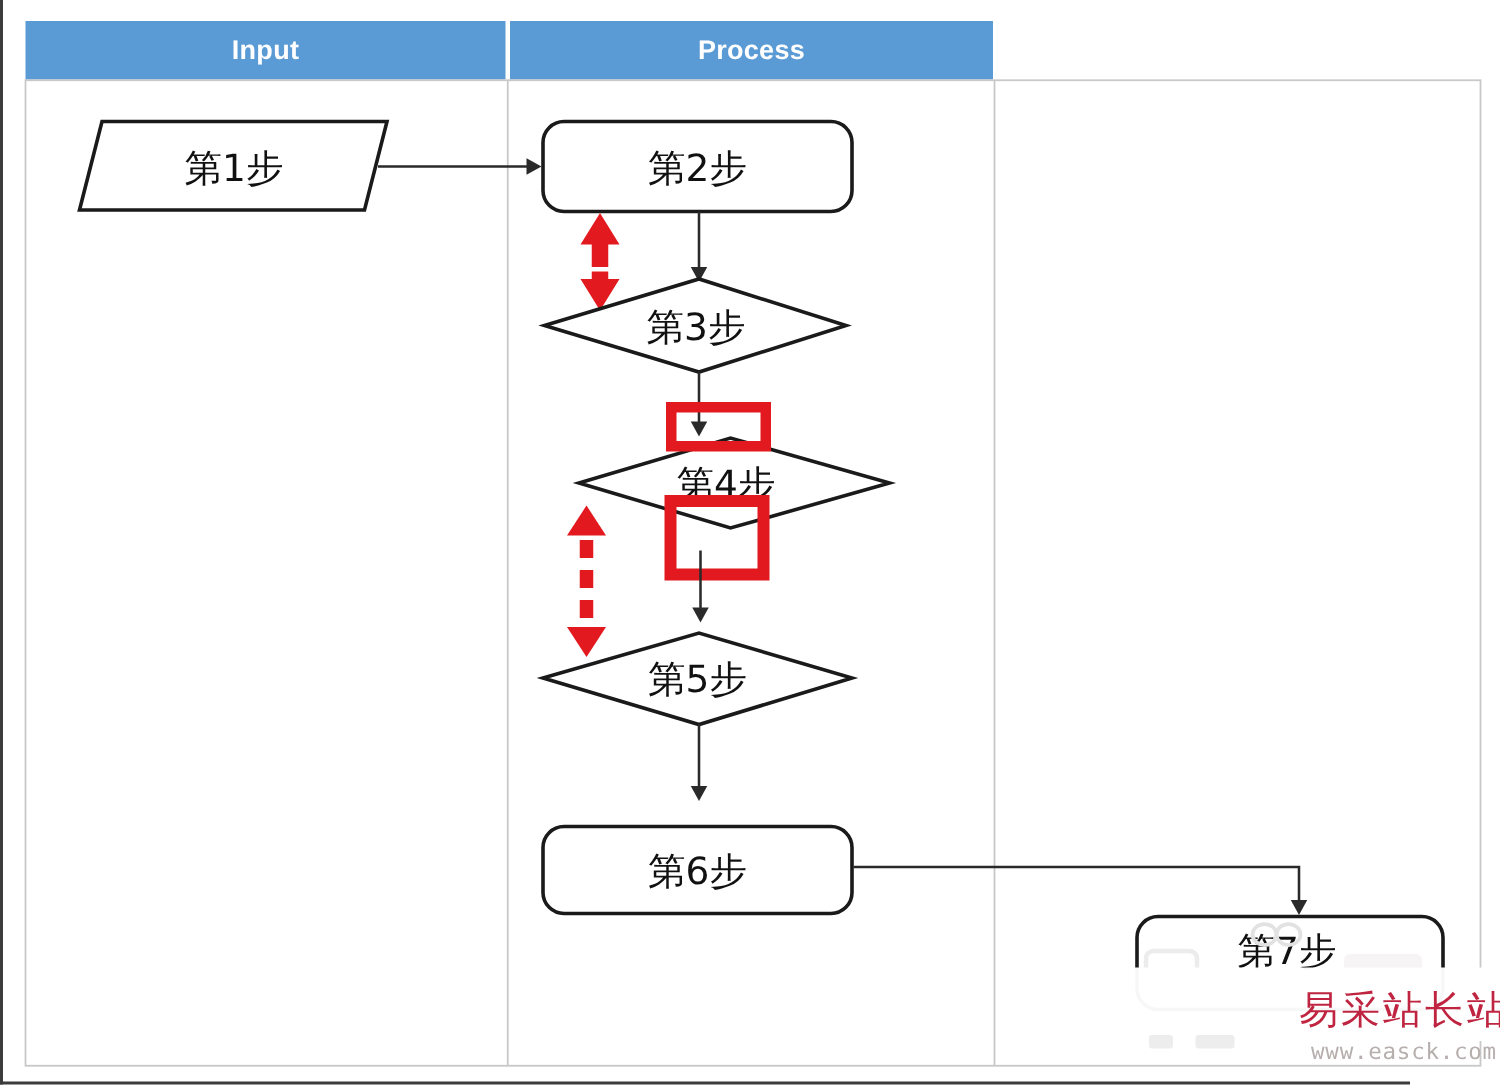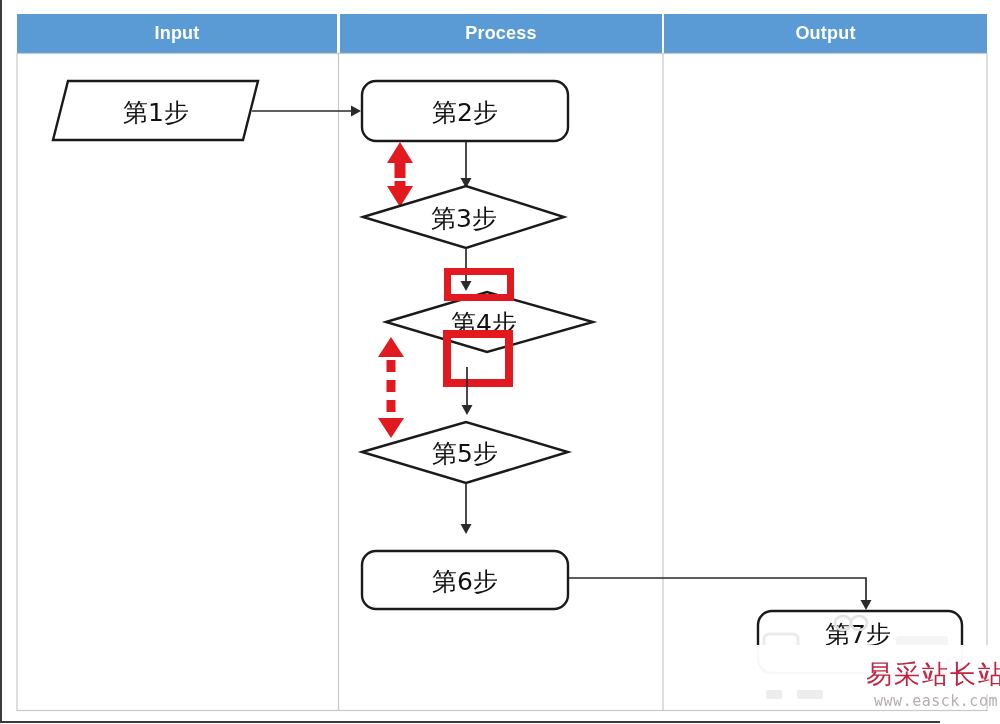--- a/index.html
+++ b/index.html
@@ -39,23 +39,20 @@
 <div id="screenshot">
 
   <div class="edge edge-left"></div>
   <div class="edge edge-bottom"></div>
 
   <div class="hdr-cell hdr-process">
     <span>Process</span>
   </div>
   <div class="hdr-cell hdr-input">
     <span>Input</span>
-  </div>
-  <div class="hdr-cell hdr-output">
-    <span>Output</span>
   </div>
 
   <svg width="1000" height="724" viewBox="0 0 1000 724">
 
     <rect x="17" y="53.5" width="970" height="657" class="tableline"></rect>
     <line x1="338.5" y1="53.5" x2="338.5" y2="710.5" class="tableline"></line>
     <line x1="663" y1="53.5" x2="663" y2="710.5" class="tableline"></line>
 
     <g>
       <polygon points="68,81 258,81 243,140 53,140" class="shape"></polygon>

